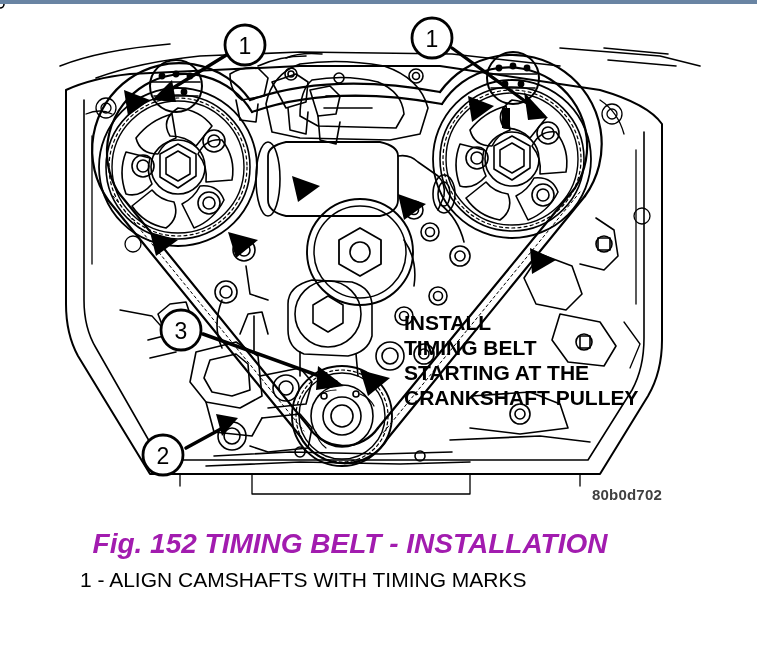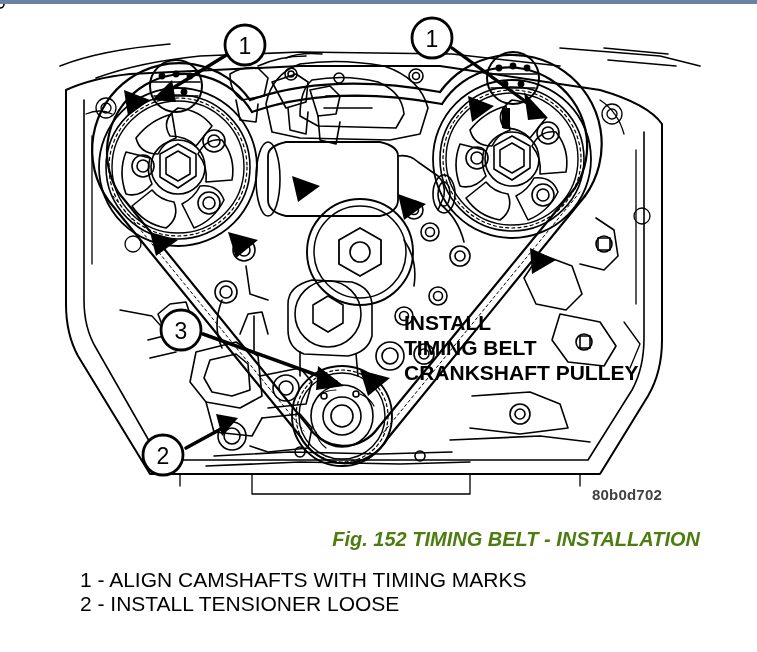--- a/index.html
+++ b/index.html
@@ -55,26 +55,26 @@
     font-size: 15px;
     font-weight: bold;
     color: #404040;
     letter-spacing: 0.2px;
   }
   .txt-caption {
     position: absolute;
     left: 0;
     top: 528px;
     width: 700px;
-    text-align: right;
+    text-align: center;
     font-family: "Liberation Sans", sans-serif;
     font-weight: bold;
     font-style: italic;
-    font-size: 20px;
-    color: #4d7c0f;
+    font-size: 28px;
+    color: #a21caf;
   }
   .legend {
     position: absolute;
     left: 80px;
     top: 568px;
     font-family: "Liberation Sans", sans-serif;
     font-size: 21px;
     line-height: 24px;
     color: #000000;
   }
@@ -383,25 +383,25 @@
         <text x="432" y="43">1</text>
         <text x="181" y="335">3</text>
         <text x="163" y="460">2</text>
       </g>
     </svg>
   </div>
 
   <div class="txt-instruction">
     <div>INSTALL</div>
     <div>TIMING BELT</div>
+    <div>STARTING AT THE</div>
     <div>CRANKSHAFT PULLEY</div>
   </div>
 
   <div class="txt-figcode">80b0d702</div>
 
   <div class="txt-caption">Fig. 152 TIMING BELT - INSTALLATION</div>
 
   <div class="legend">
     <div>1 - ALIGN CAMSHAFTS WITH TIMING MARKS</div>
-    <div>2 - INSTALL TENSIONER LOOSE</div>
   </div>
 
 </div>
 
 </body></html>

